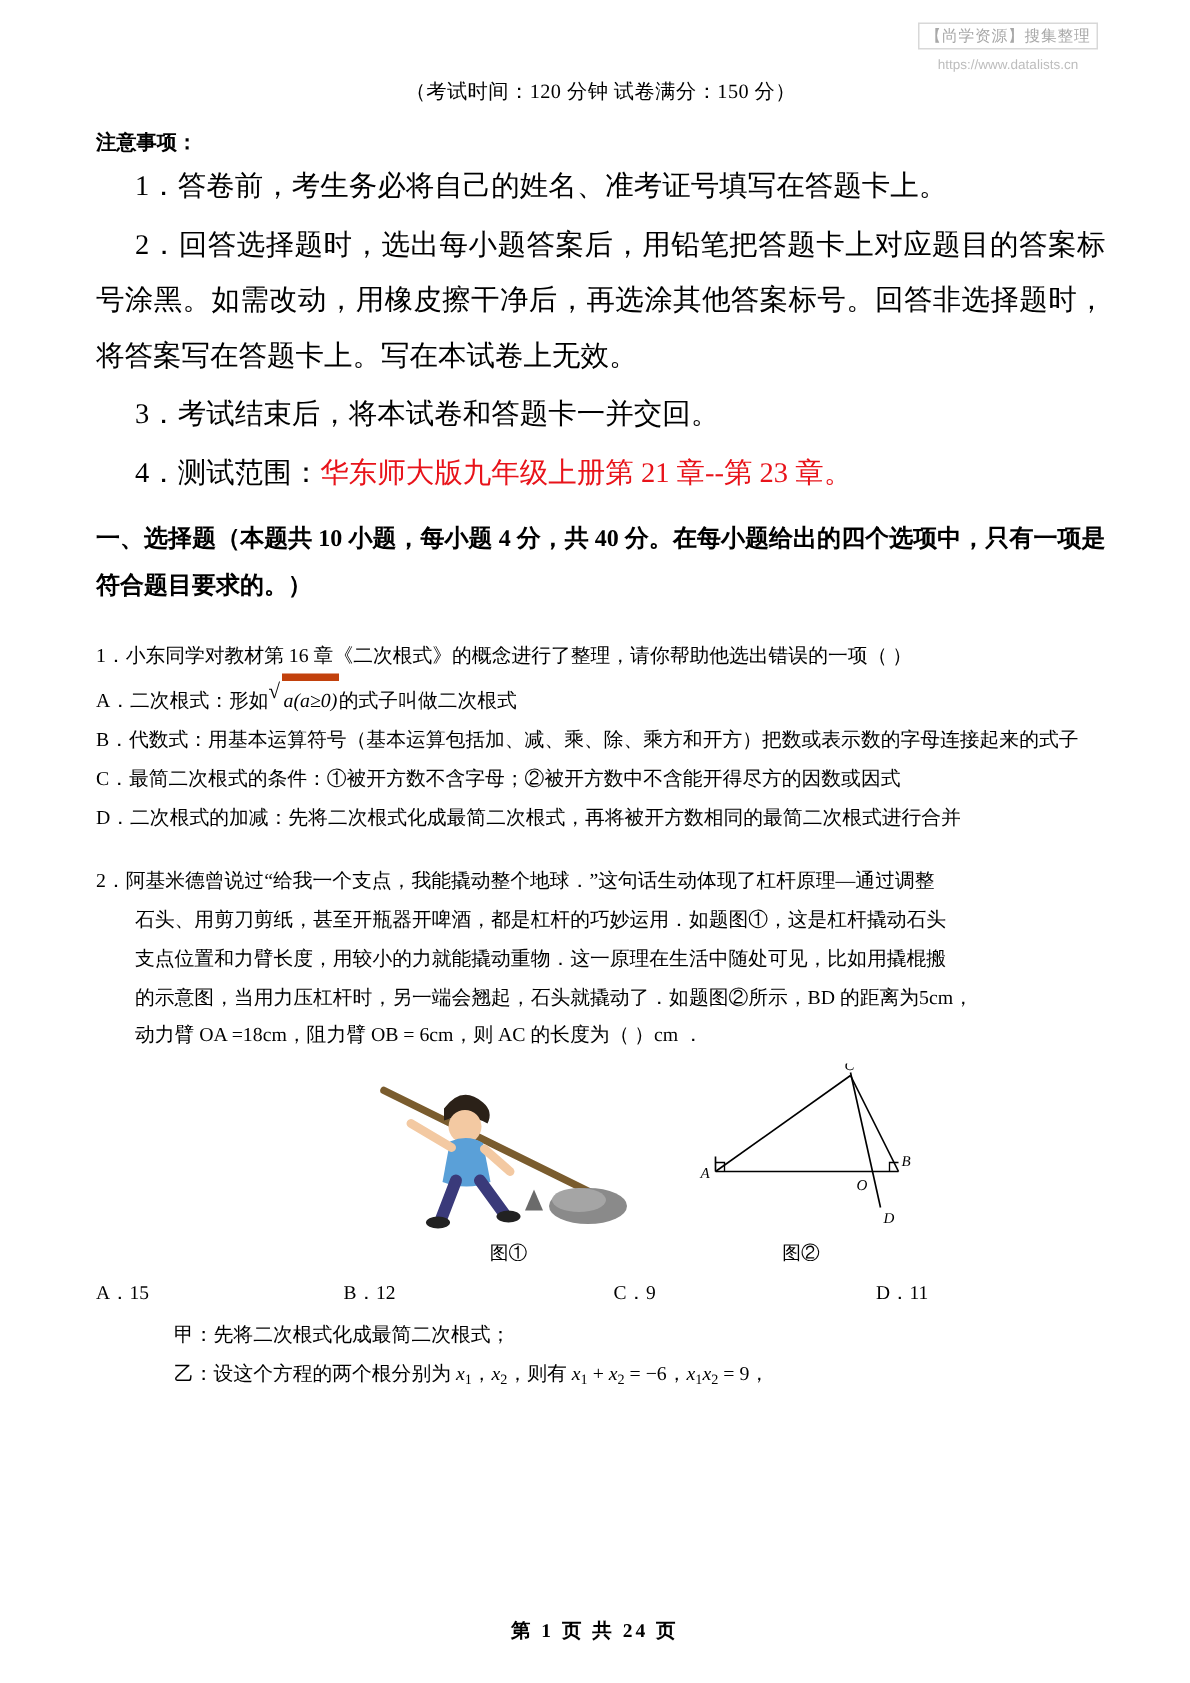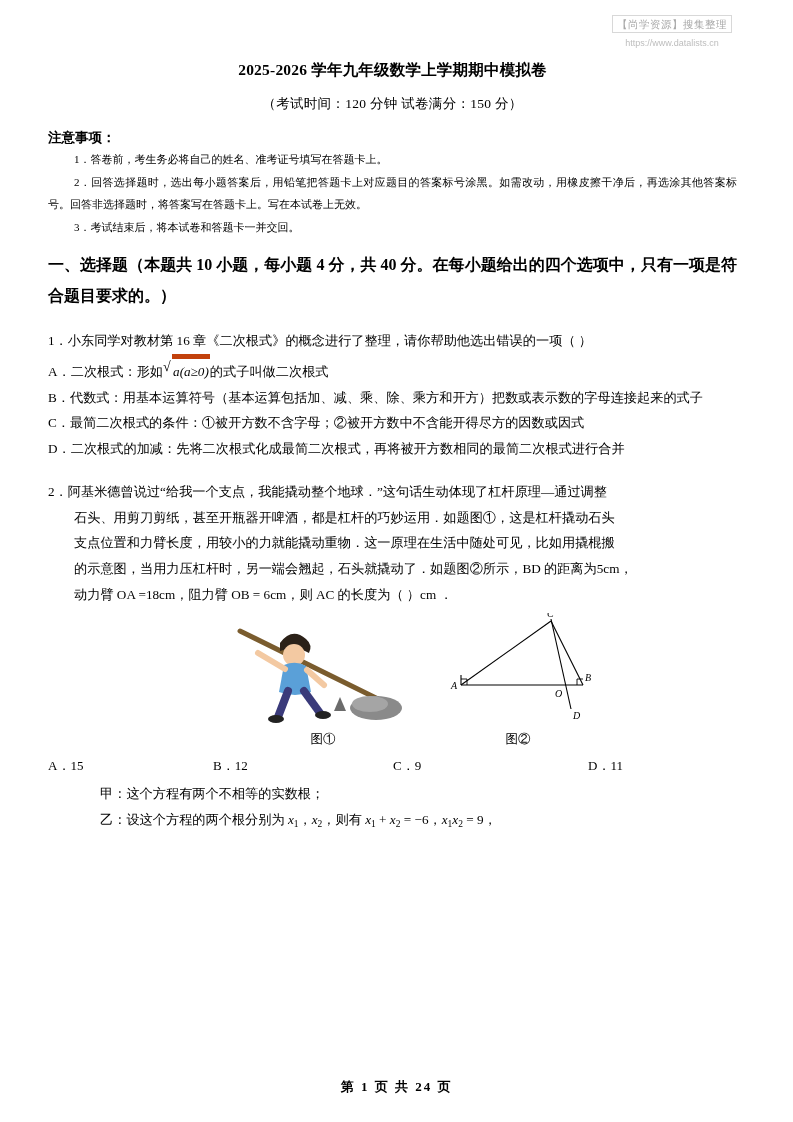--- a/index.html
+++ b/index.html
@@ -14,21 +14,21 @@
     font-family: "Liberation Serif", "DejaVu Serif", serif;
     color: #000000;
     overflow: hidden;
   }
   .page {
     position: absolute;
     left: 0; top: 0;
     width: 793px;
     height: 1122px;
     box-sizing: border-box;
-    padding: 38px 56px 0 48px;
+    padding: 38px 56px 0 64px;
   }
 
   
   .watermark {
     position: absolute;
     right: 46px;
     top: 12px;
     width: 150px;
     text-align: center;
     line-height: 1.35;
@@ -61,21 +61,21 @@
     font-size: 13.5px;
     margin-top: 14px;
     letter-spacing: 0.3px;
   }
   .notice-title {
     font-size: 13.5px;
     font-weight: bold;
     margin-top: 16px;
   }
   .notice-item {
-    font-size: 11px;
+    font-size: 19px;
     line-height: 1.95;
     text-indent: 26px;
     margin-top: 2px;
     text-align: justify;
   }
   .red {
     color: #e8131a;
   }
   .section-head {
     font-size: 16px;
@@ -182,29 +182,31 @@
 </head>
 <body>
 
 <div class="page">
 
   <div class="watermark">
     <div class="wm-title">【尚学资源】搜集整理</div>
     <div class="wm-url">https://www.datalists.cn</div>
   </div>
 
-  <h1 class="doc-title">2025-2026 学年九年级数学上学期期中模拟卷</h1>
 
   <div class="subtitle">（考试时间：120 分钟    试卷满分：150 分）</div>
 
   <div class="notice-title">注意事项：</div>
 
   <div class="notice-item">1．答卷前，考生务必将自己的姓名、准考证号填写在答题卡上。</div>
   <div class="notice-item">2．回答选择题时，选出每小题答案后，用铅笔把答题卡上对应题目的答案标号涂黑。如需改动，用橡皮擦干净后，再选涂其他答案标号。回答非选择题时，将答案写在答题卡上。写在本试卷上无效。</div>
   <div class="notice-item">3．考试结束后，将本试卷和答题卡一并交回。</div>
+  <div class="notice-item">
+    <span>4．测试范围：</span><span class="red">华东师大版九年级上册第 21 章--第 23 章。</span>
+  </div>
 
   <div class="section-head">一、选择题（本题共 10 小题，每小题 4 分，共 40 分。在每小题给出的四个选项中，只有一项是符合题目要求的。）</div>
 
   <div class="q">1．小东同学对教材第 16 章《二次根式》的概念进行了整理，请你帮助他选出错误的一项（    ）</div>
   <div class="opt">
     <span>A．二次根式：形如</span><span class="sqrt"><span class="rad">a(a≥0)</span></span><span>的式子叫做二次根式</span>
   </div>
   <div class="opt-hang">B．代数式：用基本运算符号（基本运算包括加、减、乘、除、乘方和开方）把数或表示数的字母连接起来的式子</div>
   <div class="opt-hang">C．最简二次根式的条件：①被开方数不含字母；②被开方数中不含能开得尽方的因数或因式</div>
   <div class="opt-hang">D．二次根式的加减：先将二次根式化成最简二次根式，再将被开方数相同的最简二次根式进行合并</div>
@@ -274,25 +276,25 @@
       <text x="142" y="68" font-size="10" font-style="italic" font-family="Liberation Serif, serif">B</text>
       <text x="130" y="106" font-size="10" font-style="italic" font-family="Liberation Serif, serif">D</text>
     </svg>
     <div class="fig-cap" style="left:440px; top:118px;">图②</div>
   </div>
 
   <div class="answers-row">
     <span style="left:0px;">A．15</span>
     <span style="left:165px;">B．12</span>
     <span style="left:345px;">C．9</span>
-    <span style="left:540px;">D．11</span>
+    <span style="left:520px;">D．11</span>
   </div>
 
   <div class="q-indent" style="padding-left:52px;">
-    <span>甲：</span><span>这个方程有两个不相等的实数根；</span>
+    <span>甲：</span><span>先将二次根式化成最简二次根式；</span>
   </div>
   <div class="q-indent" style="padding-left:52px;">
     乙：设这个方程的两个根分别为 <span class="it">x</span><span class="sub">1</span>，<span class="it">x</span><span class="sub">2</span>，则有 <span class="it">x</span><span class="sub">1</span> + <span class="it">x</span><span class="sub">2</span> = −6，<span class="it">x</span><span class="sub">1</span><span class="it">x</span><span class="sub">2</span> = 9，
   </div>
 
 </div>
 
 <div class="footer">第 1 页 共 24 页</div>
 
 </body></html>

